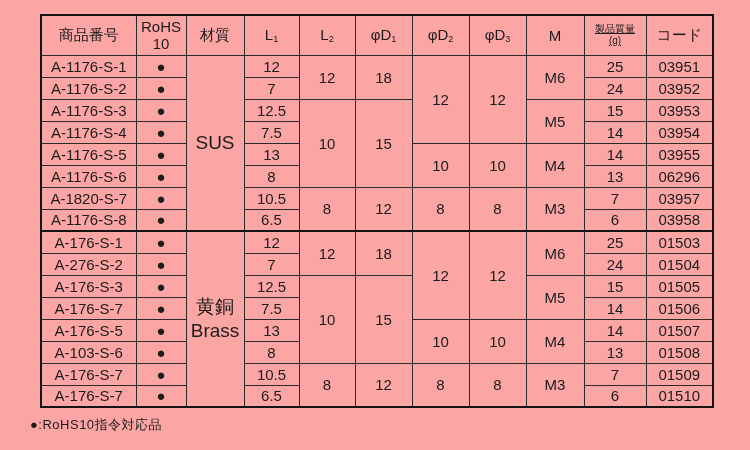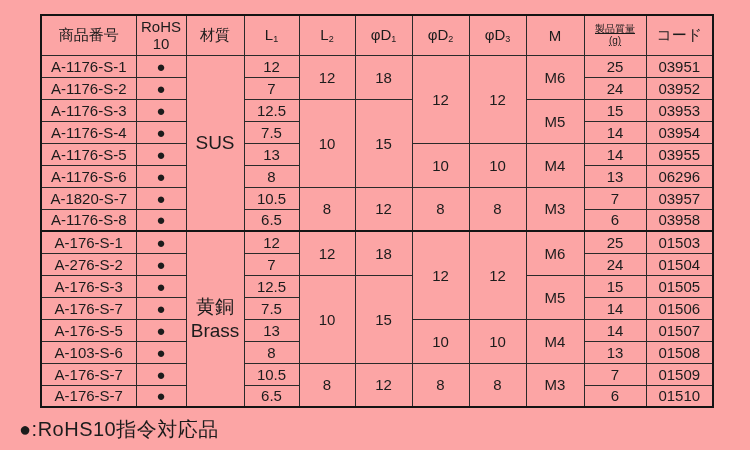--- a/index.html
+++ b/index.html
@@ -21,22 +21,22 @@
   }
   table.spec thead tr{height:40px;}
   table.spec tbody tr{height:22px;margin-top:20px;}
   tr.group-sep td{border-top:2px solid #141414;}
   .two-line{line-height:1.15;}
   .weight-head{font-size:10px;line-height:1.2;text-decoration:underline;}
   .hsub{font-size:9px;vertical-align:-2px;}
   .dot{font-size:15px;line-height:1;}
   .mat-line{line-height:1.25;font-size:19px;}
   .footnote{
-    position:absolute;left:19px;top:416px;
-    font-size:20px;color:#1c1c1c;letter-spacing:0.5px;
+    position:absolute;left:30px;top:416px;
+    font-size:13px;color:#1c1c1c;letter-spacing:0.5px;
   }
 </style>
 </head>
 <body>
 
 <div class="sheet">
 
 <table class="spec">
   <colgroup>
     <col style="width:95px">

